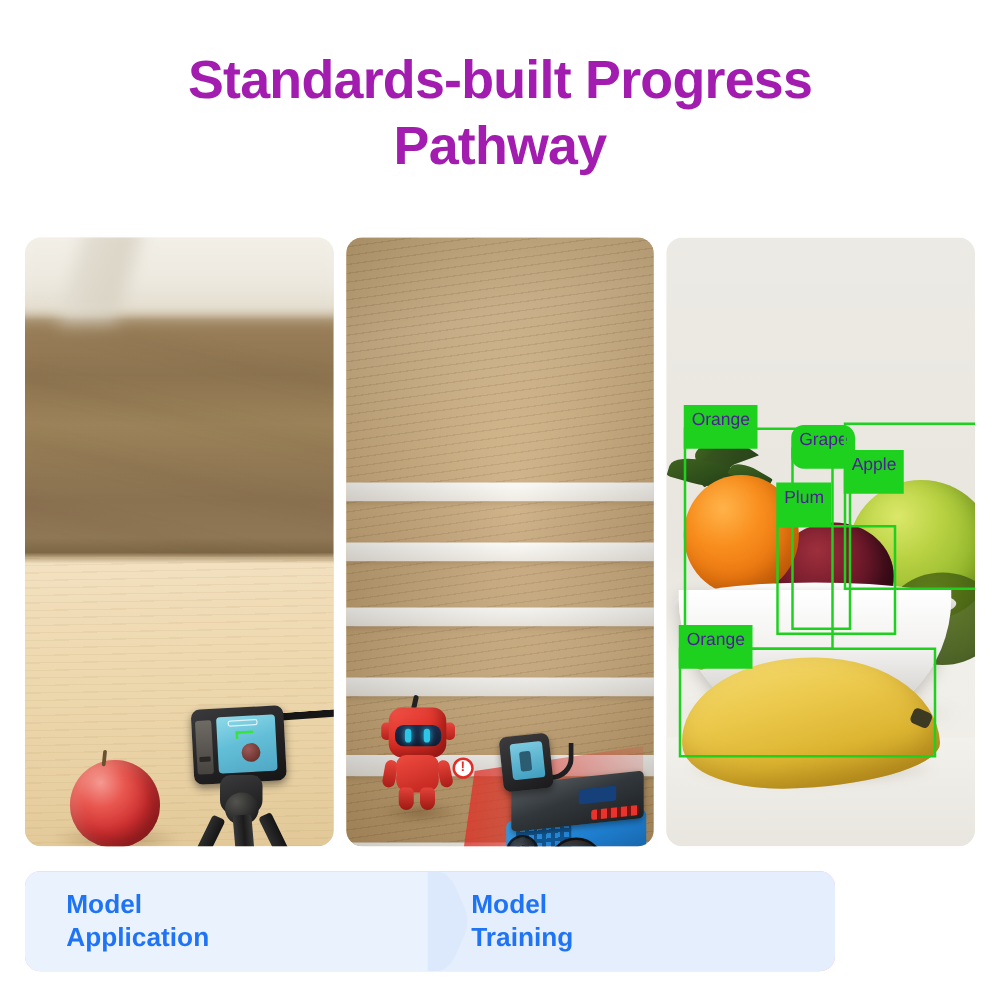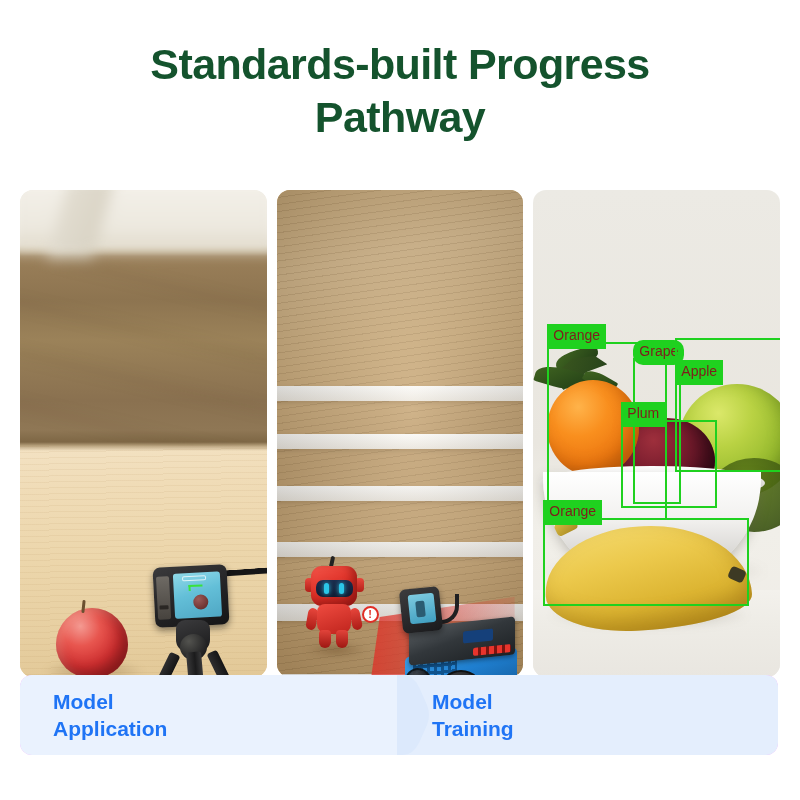--- a/index.html
+++ b/index.html
@@ -23,21 +23,21 @@
   .title {
     position: absolute;
     left: 60px;
     top: 38px;
     width: 680px;
     text-align: center;
     font-size: 43px;
     line-height: 53px;
     font-weight: 700;
     letter-spacing: -0.6px;
-    color: #14532d;
+    color: #a21caf;
     font-family: "Liberation Sans", sans-serif;
   }
 
   
   .panels {
     position: absolute;
     left: 20px;
     top: 190px;
     width: 760px;
     height: 487px;
@@ -581,33 +581,33 @@
 
   
   .det-box {
     position: absolute;
     border: 2px solid #1fd11f;
     box-sizing: border-box;
   }
   .det-label {
     position: absolute;
     background: #1fd11f;
-    color: #7f1d1d;
+    color: #4c1d95;
     font-size: 14px;
     line-height: 20px;
-    padding: 1px 6px 4px 6px;
+    padding: 1px 6px 14px 6px;
     font-family: "Liberation Sans", sans-serif;
     white-space: nowrap;
   }
 
   
   .caption-bar {
     position: absolute;
-    left: 20px; top: 675px;
-    width: 758px; height: 80px;
+    left: 20px; top: 697px;
+    width: 648px; height: 80px;
     border-radius: 12px;
     background: #f0abfc;
     overflow: hidden;
     display: flex;
   }
   .cap-seg {
     position: relative;
     flex: 1 1 0;
     height: 100%;
     display: flex;
@@ -753,21 +753,21 @@
       <div class="banana-end"></div>
 
       <div id="detection-overlay" style="position:absolute; inset:0;">
           <div class="det-box" style="left: 14px; top: 152px; width: 120px; height: 178px;"></div>
           <div class="det-label" style="left: 14px; top: 134px;">Orange</div>
           <div class="det-box" style="left: 100px; top: 168px; width: 48px; height: 146px;"></div>
           <div class="det-label" style="left: 100px; top: 150px; border-radius: 10px;">Grape</div>
           <div class="det-box" style="left: 142px; top: 148px; width: 110px; height: 134px;"></div>
           <div class="det-label" style="left: 142px; top: 130px; margin-top: 40px;">Apple</div>
           <div class="det-box" style="left: 88px; top: 230px; width: 96px; height: 88px;"></div>
-          <div class="det-label" style="left: 88px; top: 212px;">Plum</div>
+          <div class="det-label" style="left: 88px; top: 196px;">Plum</div>
           <div class="det-box" style="left: 10px; top: 328px; width: 206px; height: 88px;"></div>
           <div class="det-label" style="left: 10px; top: 310px;">Orange</div>
         </div>
     </div>
 
   </div>
 
   <div class="caption-bar">
 
     <div class="cap-seg s1">

